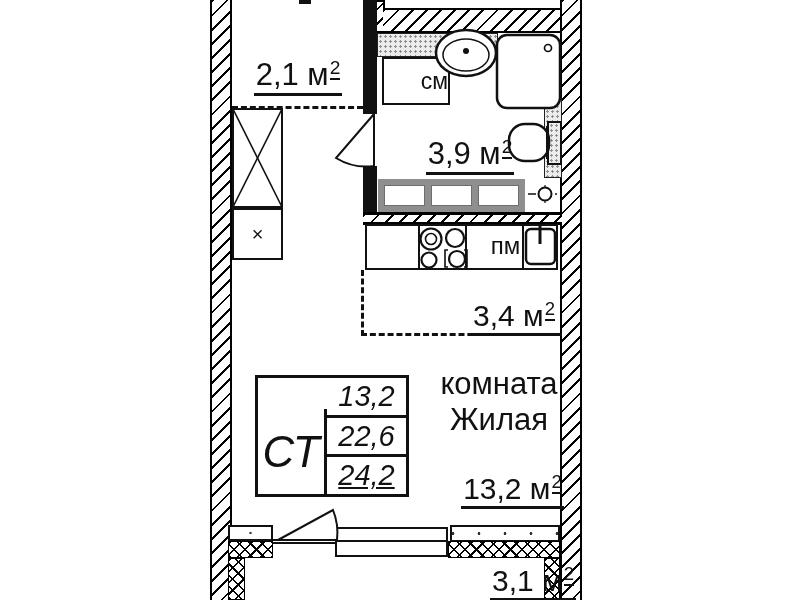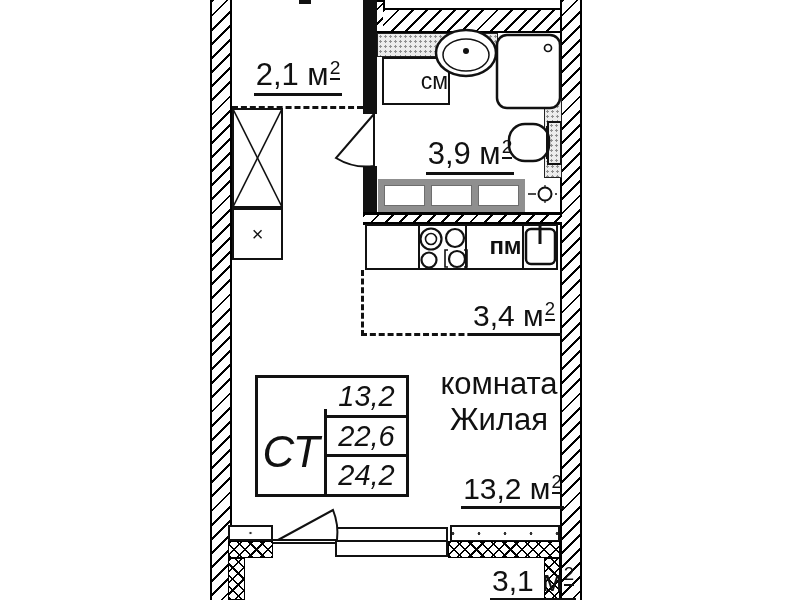--- a/index.html
+++ b/index.html
@@ -20,21 +20,21 @@
   .sup{font-size:62%;vertical-align:super;border-bottom:2px solid #111;margin-left:1px;}
   .dots{background-image:radial-gradient(circle,#333 1.3px,transparent 1.6px);background-size:26px 100%;background-position:center;}
   .rail{background:#8f8f8f;display:flex;gap:6px;padding:6px;}
   .rail>div{flex:1;background:#fff;border:1px solid #6e6e6e;}
   .ct-table{display:flex;border:3px solid #111;background:#fff;}
   .ct-left{width:66px;border-right:3px solid #111;display:flex;align-items:center;justify-content:center;
            font-style:italic;font-size:44px;margin-top:31px;}
   .ct-right{flex:1;display:flex;flex-direction:column;}
   .ct-right>div{flex:1;display:flex;align-items:center;justify-content:center;
            font-style:italic;font-size:29px;border-bottom:3px solid #111;}
-  .ct-right>div:last-child{border-bottom:none;}
+  .ct-right>div:last-child{border-bottom:none;text-decoration:underline;}
   svg{position:absolute;left:0;top:0;}
 </style>
 </head>
 <body>
 
 <div id="plan">
 
   <div class="abs hatch wallv" style="left:210px;top:0;width:22px;height:600px;"></div>
   <div class="abs hatch wallv" style="left:560px;top:0;width:22px;height:600px;"></div>
   <div class="abs hatch" style="left:367px;top:0;width:18px;height:33px;border:2px solid #000;"></div>
@@ -57,21 +57,21 @@
     <span>см</span>
   </div>
   <div class="abs rail" style="left:378px;top:179px;width:147px;height:33px;">
     <div></div>
     <div></div>
     <div></div>
   </div>
 
   <div class="abs box" style="left:365px;top:224px;width:193px;height:46px;"></div>
   <div class="abs box" style="left:418px;top:224px;width:49px;height:46px;"></div>
-  <div class="abs lbl" style="left:467px;top:224px;width:77px;height:46px;font-size:24px;line-height:44px;font-weight:bold;">
+  <div class="abs lbl" style="left:467px;top:224px;width:77px;height:46px;font-size:24px;line-height:44px;">
     <span>пм</span>
   </div>
   <div class="abs box" style="left:522px;top:224px;width:36px;height:46px;"></div>
   <div class="abs" style="left:361px;top:270px;width:0;height:66px;border-left:3px dashed #111;"></div>
   <div class="abs" style="left:361px;top:333px;width:201px;height:0;border-top:3px dashed #111;"></div>
 
   <div class="abs" style="left:273px;top:539px;width:175px;height:5px;background:#fff;border-top:2px solid #111;border-bottom:2px solid #111;"></div>
   <div class="abs box dots" style="left:228px;top:525px;width:45px;height:16px;"></div>
   <div class="abs box dots" style="left:450px;top:525px;width:110px;height:17px;"></div>
   <div class="abs box" style="left:335px;top:527px;width:113px;height:30px;">

